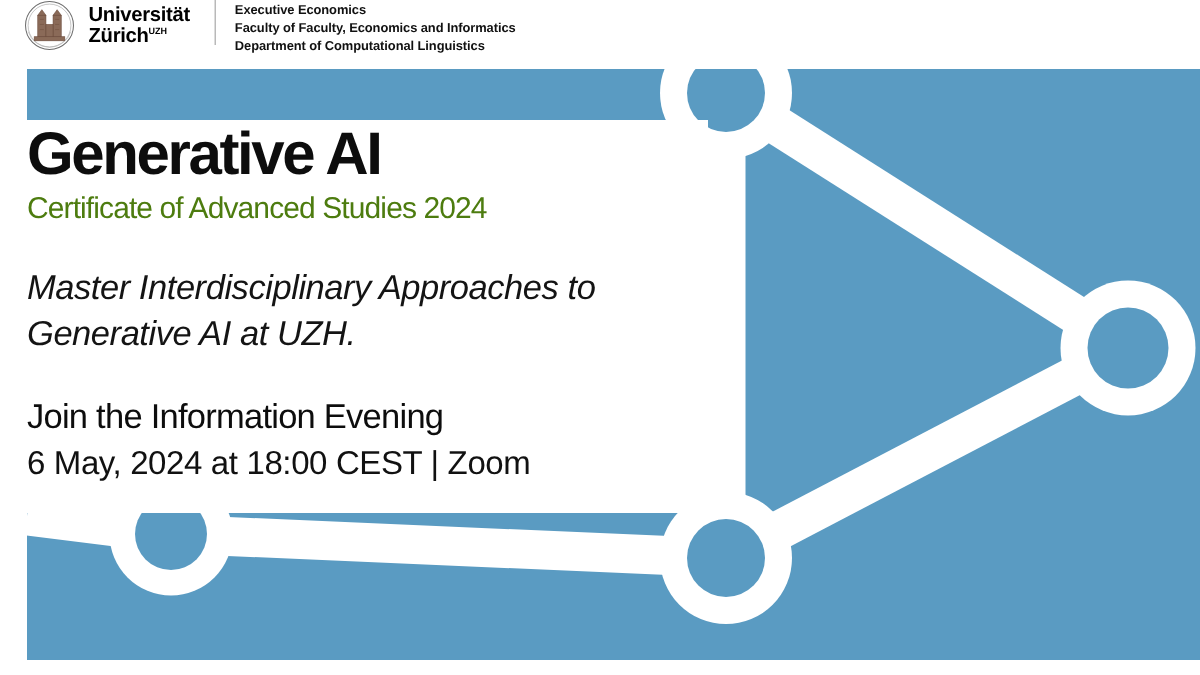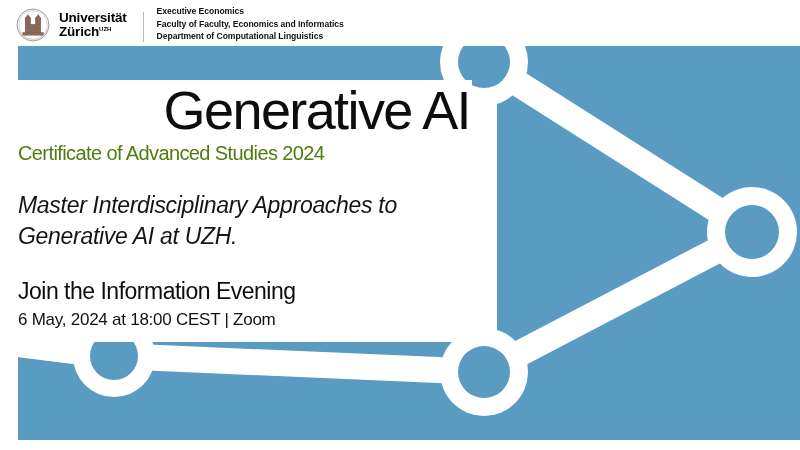--- a/index.html
+++ b/index.html
@@ -21,21 +21,21 @@
   }
 
   
   .header {
     position: absolute;
     left: 0;
     top: 0;
     width: 693px;
     height: 42px;
     display: flex;
-    align-items: flex-end;
+    align-items: flex-start;
     background: #ffffff;
     z-index: 40;
   }
   .logo-block {
     display: flex;
     align-items: center;
     margin-left: 16px;
   }
   .seal {
     width: 34px;
@@ -91,27 +91,26 @@
   
   .panel {
     position: absolute;
     left: 18px;
     top: 84px;
     width: 452px;
     z-index: 30;
     color: #000000;
   }
   .title {
-    font-size: 54px;
-    font-weight: normal;
+    font-size: 40px;
+    font-weight: bold;
     letter-spacing: -1.6px;
     line-height: 0.98;
     margin: 0;
     color: #0d0d0d;
-    text-align: right;
   }
   .subtitle {
     font-size: 20px;
     font-weight: normal;
     letter-spacing: -0.6px;
     line-height: 1.06;
     margin: 6px 0 0 0;
     color: #4d7c0f;
   }
   .tagline {
@@ -125,21 +124,21 @@
   }
   .tagline span { display: block; }
   .cta {
     font-size: 23px;
     font-weight: normal;
     letter-spacing: -0.5px;
     margin: 26px 0 0 0;
     color: #0d0d0d;
   }
   .when {
-    font-size: 17px;
+    font-size: 22px;
     font-weight: normal;
     letter-spacing: -0.25px;
     margin: 5px 0 0 0;
     color: #111111;
   }
 </style>
 </head>
 <body>
 
 <div id="poster">

